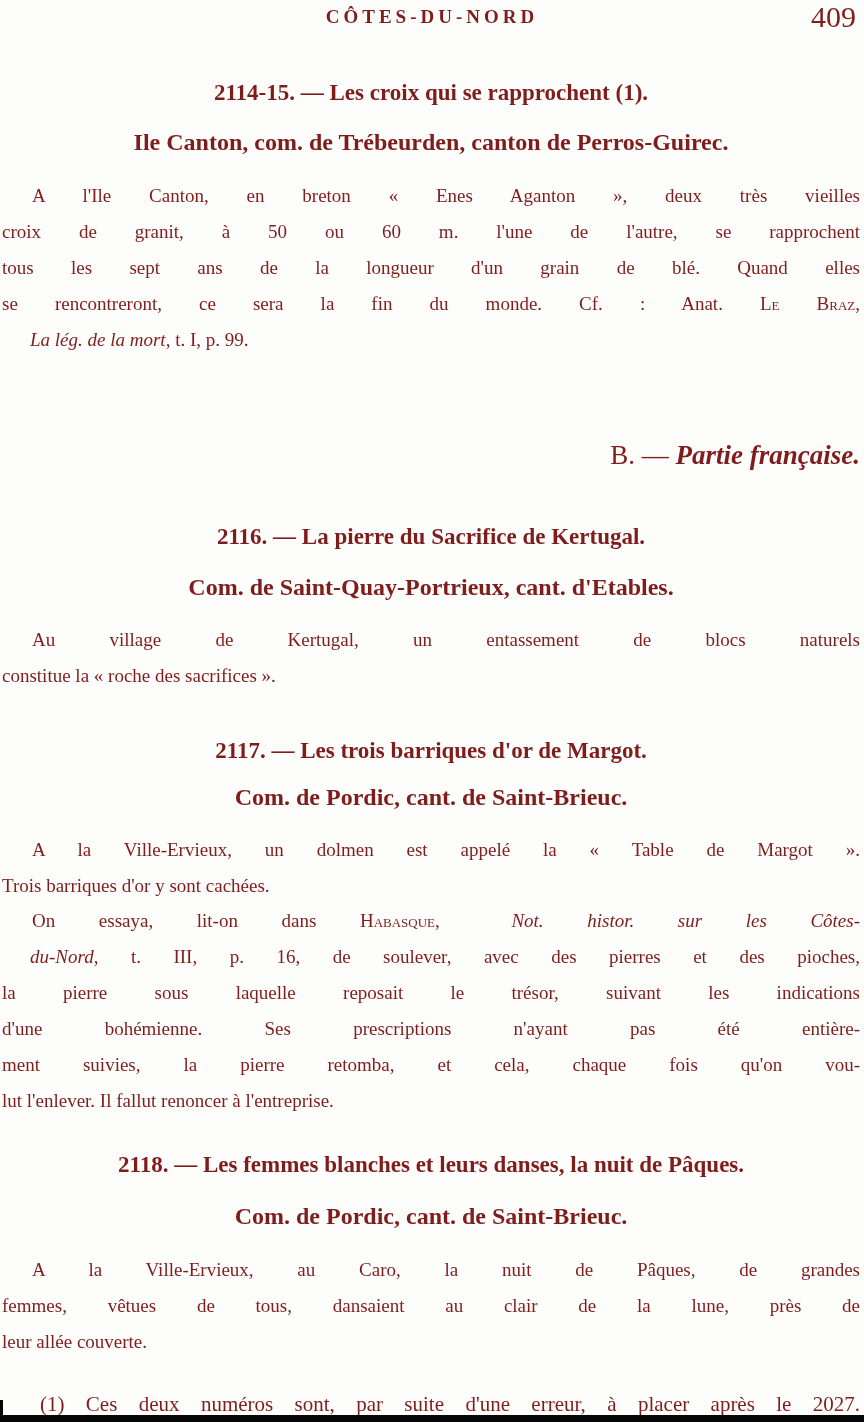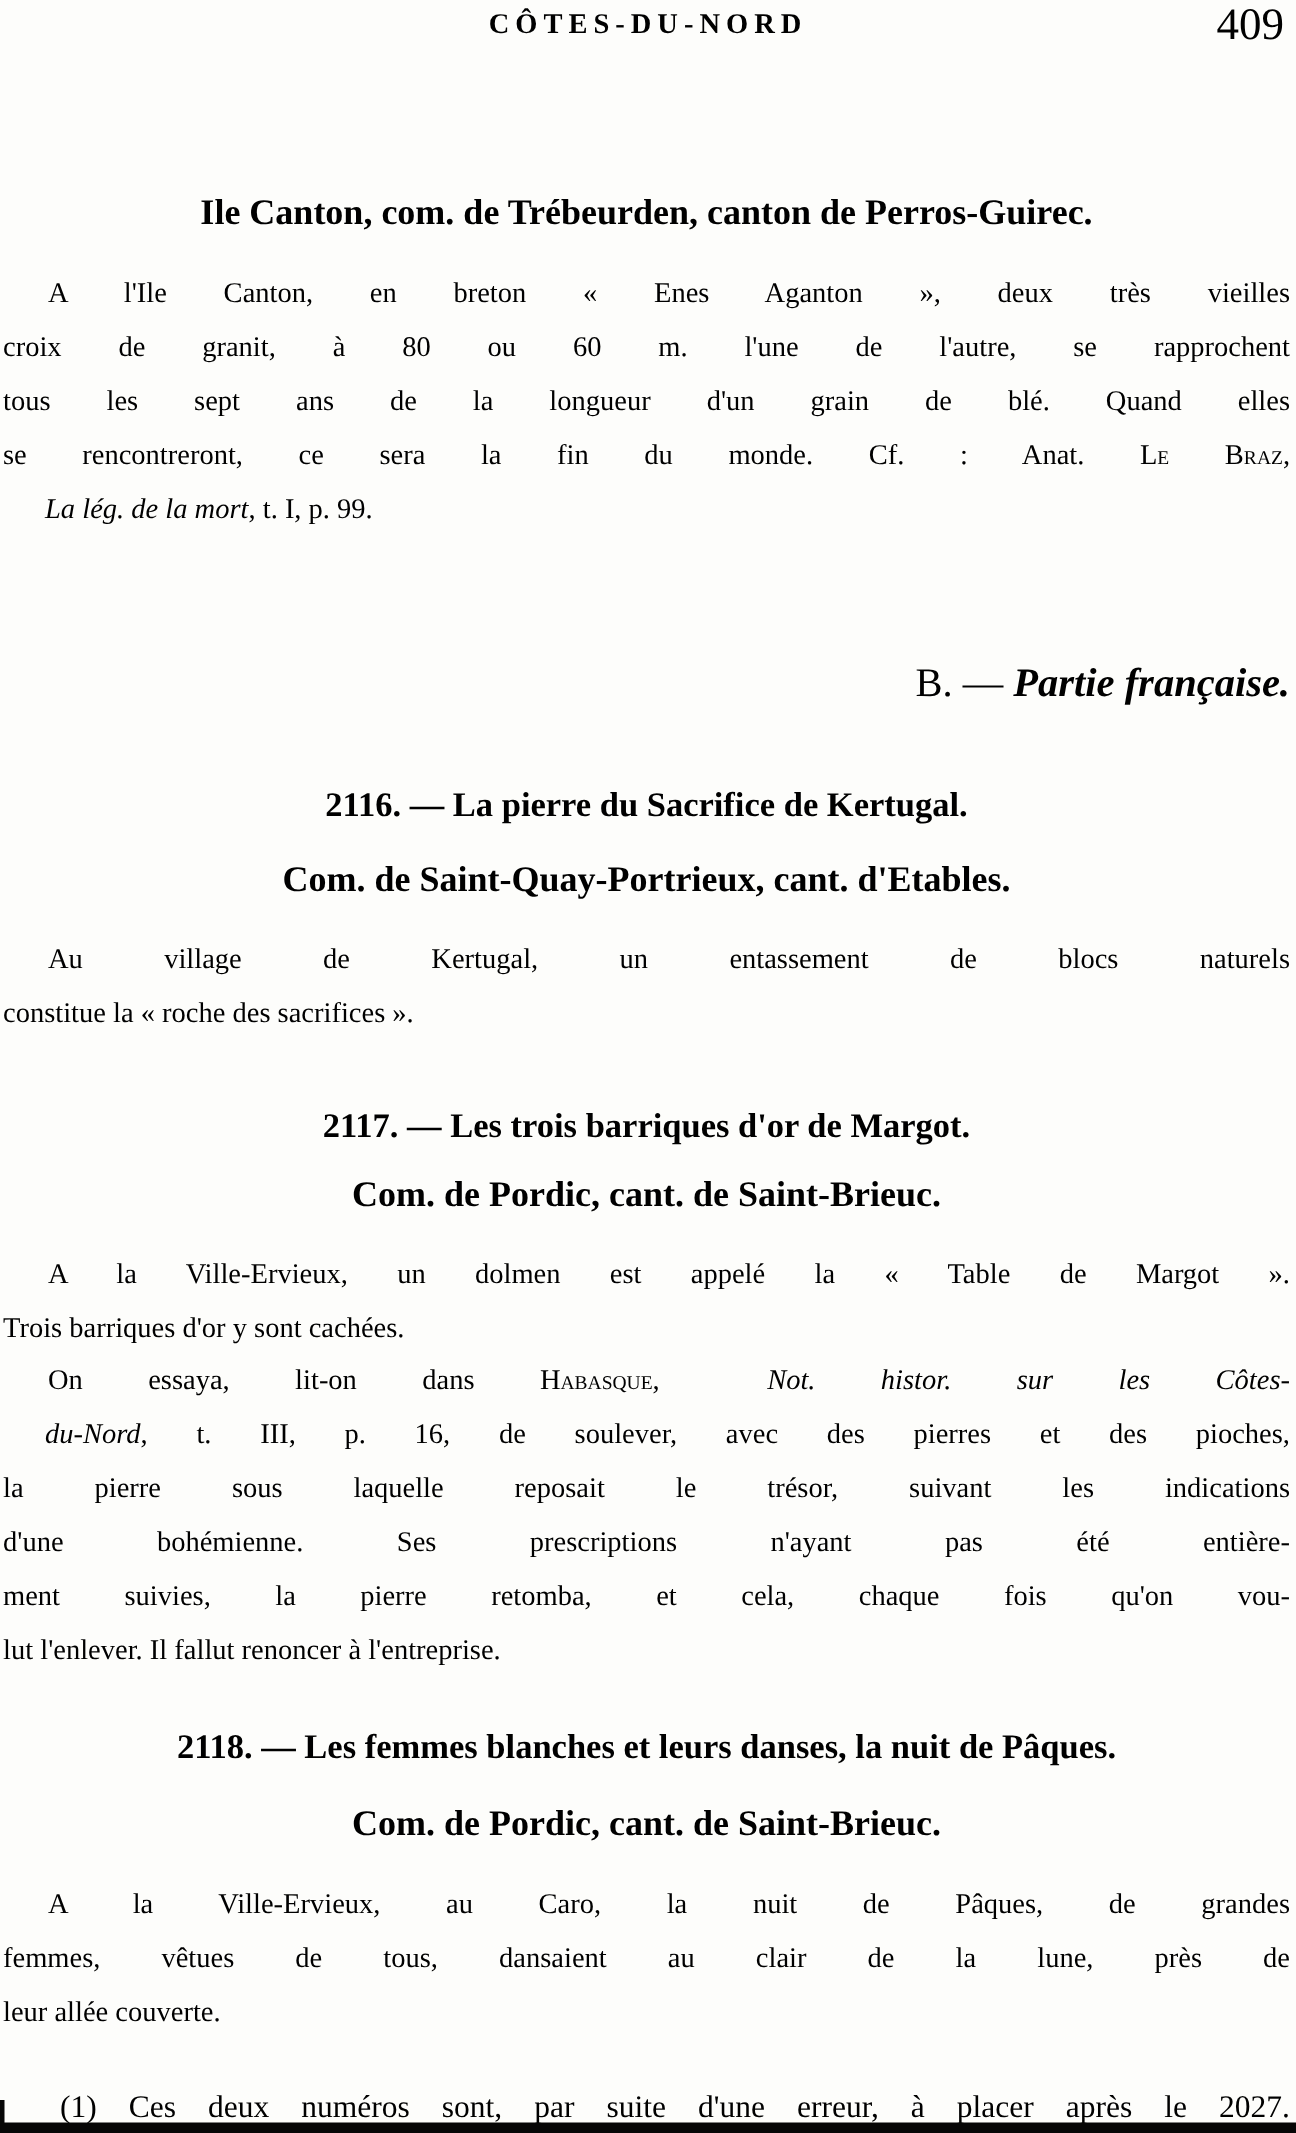--- a/index.html
+++ b/index.html
@@ -1,21 +1,21 @@
 <!DOCTYPE html>
 <html><head>
 <meta charset="utf-8">
 <style>
   html,body{margin:0;padding:0;background:#e8e8e8;}
   .page{
     position:relative;
     width:864px;height:1422px;
     margin:0 auto;
     background:#fdfdfb;
-    color:#000000;
+    color:#7f1d1d;
     font-family:"Liberation Serif","DejaVu Serif",serif;
     overflow:hidden;
   }
   .running-head{
     position:absolute;top:6px;left:0;right:0;
     text-align:center;
     font-size:19px;font-weight:bold;
     letter-spacing:4px;
   }
   .page-num{
@@ -59,25 +59,26 @@
 </head>
 <body>
 
 <div class="page">
 
   <div class="running-head">
     <span>CÔTES-DU-NORD</span>
   </div>
   <div class="page-num">409</div>
 
+  <div class="sec entry-title" style="top:80px">2114-15. — Les croix qui se rapprochent (1).</div>
   <div class="sec entry-loc" style="top:129px">Ile Canton, com. de Trébeurden, canton de Perros-Guirec.</div>
 
   <div class="sec" style="top:178px">
     <div class="line first">A l'Ile Canton, en breton « Enes Aganton », deux très vieilles</div>
-    <div class="line">croix de granit, à 80 ou 60 m. l'une de l'autre, se rapprochent</div>
+    <div class="line">croix de granit, à 50 ou 60 m. l'une de l'autre, se rapprochent</div>
     <div class="line">tous les sept ans de la longueur d'un grain de blé. Quand elles</div>
     <div class="line"><span>se rencontreront, ce sera la fin du monde. Cf. : Anat. </span><span class="sc">Le Braz</span><span>,</span></div>
     <div class="line last"><span class="it">La lég. de la mort</span><span>, t. I, p. 99.</span></div>
   </div>
 
   <div class="sec b-head" style="top:440px">
     <span>B. — </span><span class="bi">Partie française.</span>
   </div>
 
   <div class="sec entry-title" style="top:524px">2116. — La pierre du Sacrifice de Kertugal.</div>

